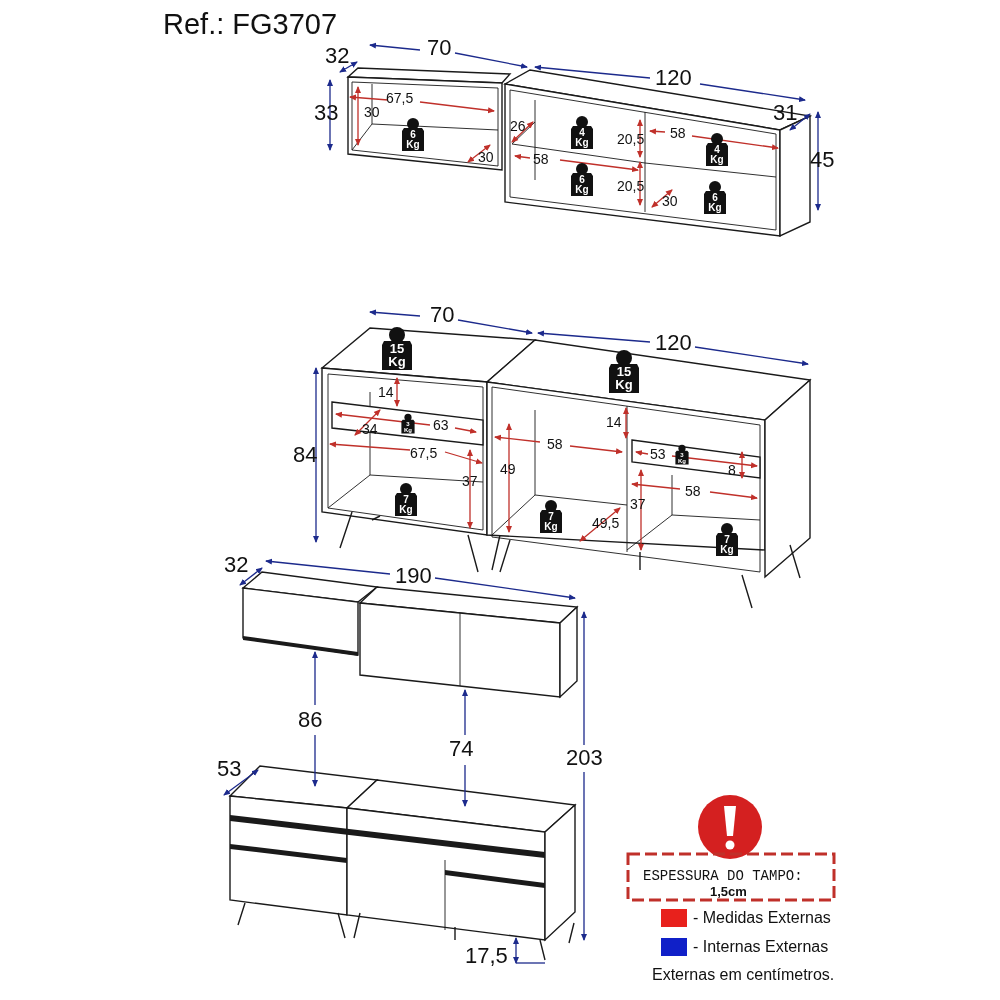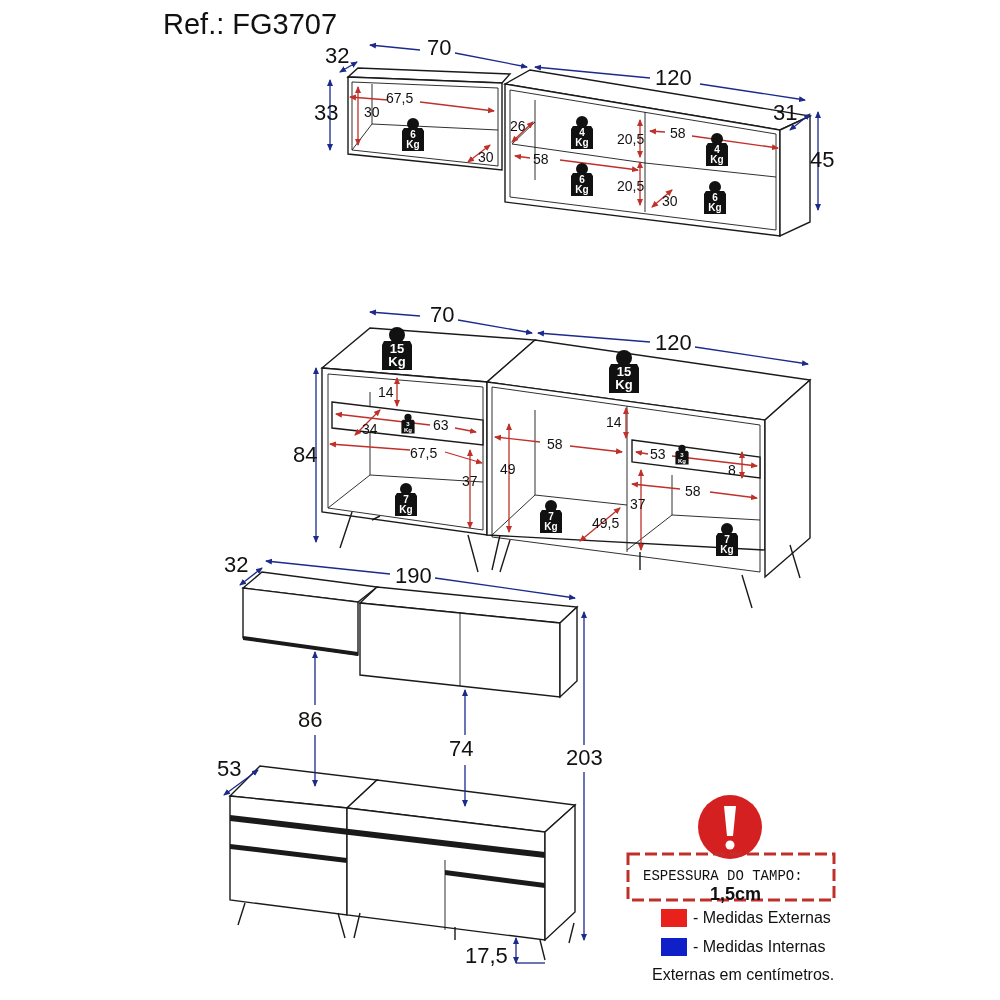--- a/index.html
+++ b/index.html
@@ -257,16 +257,16 @@
     <circle cx="730" cy="827" r="32" fill="#d42020"></circle>
     <path d="M724,806 L736,806 L733,836 L727,836 Z" fill="#fff"></path>
     <circle cx="730" cy="845" r="4.5" fill="#fff"></circle>
   </g>
   <rect x="628" y="854" width="206" height="46" fill="none" stroke="#c0302a" stroke-width="3" stroke-dasharray="12 5"></rect>
   <rect x="661" y="909" width="26" height="18" fill="#e8211c"></rect>
   <rect x="661" y="938" width="26" height="18" fill="#1020c8"></rect>
 </svg>
 
 <div class="txt" style="left:643px;top:868px;font-size:14px;font-family:Liberation Mono, monospace;">ESPESSURA DO TAMPO:</div>
-<div class="txt" style="left:710px;top:884px;font-size:18px;font-weight:bold;">1,5cm</div>
+<div class="txt" style="left:710px;top:884px;font-size:13px;font-weight:bold;">1,5cm</div>
 <div class="txt" style="left:693px;top:909px;font-size:16px;">- Medidas Externas</div>
-<div class="txt" style="left:693px;top:938px;font-size:16px;">- Medidas Internas</div>
+<div class="txt" style="left:693px;top:938px;font-size:16px;">- Internas Externas</div>
 <div class="txt" style="left:652px;top:966px;font-size:16px;">Externas em centímetros.</div>
 
 </body></html>

